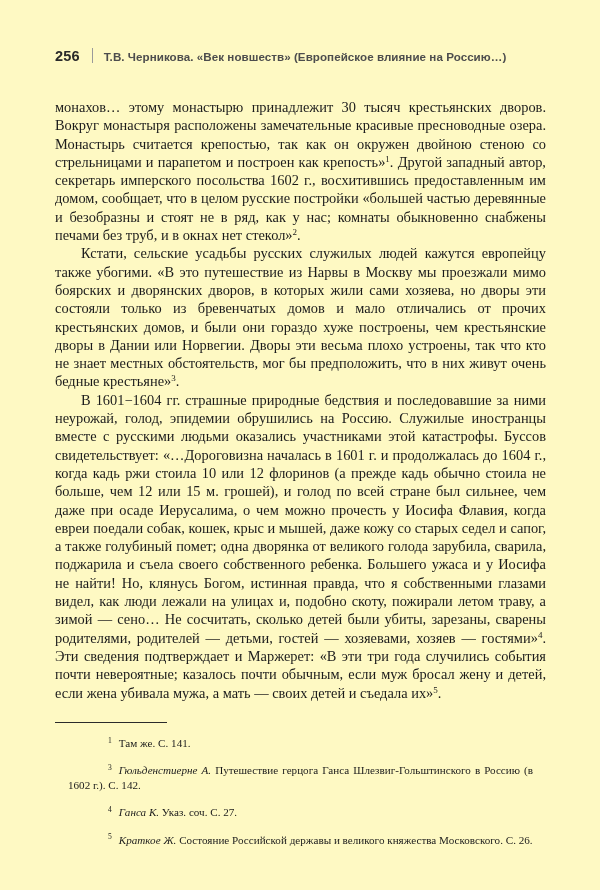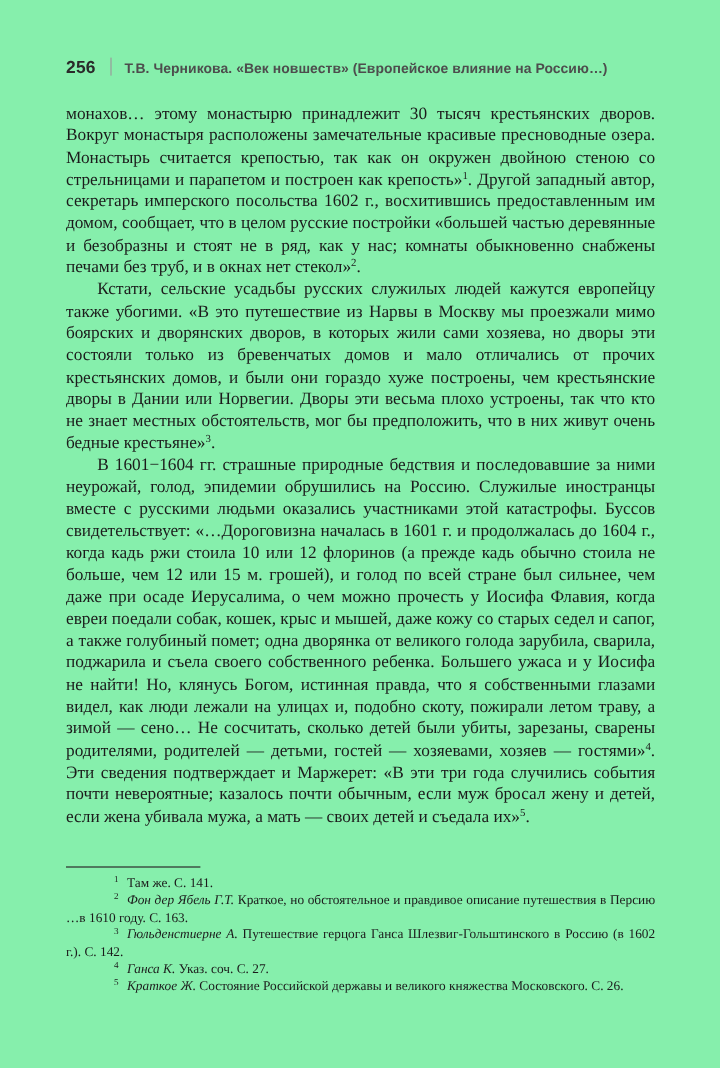--- a/index.html
+++ b/index.html
@@ -14,21 +14,21 @@
     font-family: "Liberation Serif", "DejaVu Serif", serif;
     color: #1b1b1b;
     overflow: hidden;
   }
 
   .page {
     position: absolute;
     left: 0; top: 0;
     width: 600px;
     height: 890px;
-    background: #86efac;
+    background: #fef9c3;
   }
 
   
   .running-head {
     position: absolute;
     left: 55px;
     top: 46px;
     width: 495px;
     display: flex;
     align-items: baseline;
@@ -54,21 +54,21 @@
     font-size: 11.6px;
     font-weight: 700;
     color: #4d4d4d;
     letter-spacing: .05px;
   }
 
   
   .textblock {
     position: absolute;
     left: 55px;
-    top: 86px;
+    top: 98px;
     width: 491px;
   }
   p.para {
     margin: 0;
     font-size: 14.4px;
     line-height: 18.3px;
     text-align: justify;
     text-justify: inter-word;
     hyphens: manual;
     text-indent: 0;
@@ -90,21 +90,21 @@
     top: 722px;
     width: 491px;
   }
   .fn-rule {
     width: 112px;
     height: 1px;
     background: #2b2b2b;
     margin: 0 0 6px 0;
   }
   .fn {
-    margin: 0;
+    margin: 13px;
     font-size: 11.1px;
     line-height: 14.4px;
     text-align: justify;
     text-indent: 40px;
     letter-spacing: .01px;
   }
   .fn .fn-num {
     font-size: 7.6px;
     vertical-align: 4.5px;
     line-height: 0;
@@ -128,20 +128,19 @@
   <div class="textblock">
     <p class="para" id="p1">монахов… этому монастырю принадлежит 30 тысяч крестьянских дворов. Вокруг монастыря расположены замечательные красивые пресноводные озера. Монастырь считается крепостью, так как он окружен двойною стеною со стрельницами и парапетом и построен как крепость»<sup>1</sup>. Другой западный автор, секретарь имперского посольства 1602 г., восхитившись предоставленным им домом, сообщает, что в целом русские постройки «большей частью деревянные и безобразны и стоят не в ряд, как у нас; комнаты обыкновенно снабжены печами без труб, и в окнах нет стекол»<sup>2</sup>.</p>
     <p class="para indent" id="p2">Кстати, сельские усадьбы русских служилых людей кажутся европейцу также убогими. «В это путешествие из Нарвы в Москву мы проезжали мимо боярских и дворянских дворов, в которых жили сами хозяева, но дворы эти состояли только из бревенчатых домов и мало отличались от прочих крестьянских домов, и были они гораздо хуже построены, чем крестьянские дворы в Дании или Норвегии. Дворы эти весьма плохо устроены, так что кто не знает местных обстоятельств, мог бы предположить, что в них живут очень бедные крестьяне»<sup>3</sup>.</p>
     <p class="para indent" id="p3">В 1601−1604 гг. страшные природные бедствия и последовавшие за ними неурожай, голод, эпидемии обрушились на Россию. Служилые иностранцы вместе с русскими людьми оказались участниками этой катастрофы. Буссов свидетельствует: «…Дороговизна началась в 1601 г. и продолжалась до 1604 г., когда кадь ржи стоила 10 или 12 флоринов (а прежде кадь обычно стоила не больше, чем 12 или 15 м. грошей), и голод по всей стране был сильнее, чем даже при осаде Иерусалима, о чем можно прочесть у Иосифа Флавия, когда евреи поедали собак, кошек, крыс и мышей, даже кожу со старых седел и сапог, а также голубиный помет; одна дворянка от великого голода зарубила, сварила, поджарила и съела своего собственного ребенка. Большего ужаса и у Иосифа не найти! Но, клянусь Богом, истинная правда, что я собственными глазами видел, как люди лежали на улицах и, подобно скоту, пожирали летом траву, а зимой — сено… Не сосчитать, сколько детей были убиты, зарезаны, сварены родителями, родителей — детьми, гостей — хозяевами, хозяев — гостями»<sup>4</sup>. Эти сведения подтверждает и Маржерет: «В эти три года случились события почти невероятные; казалось почти обычным, если муж бросал жену и детей, если жена убивала мужа, а мать — своих детей и съедала их»<sup>5</sup>.</p>
   </div>
 
   <div class="footnotes">
     <div class="fn-rule"></div>
     <div id="fn-list">
         <p class="fn"><span class="fn-num">1</span><span>Там же. С. 141.</span></p>
-        <p class="fn"><span class="fn-num">2</span><i>Фон дер Ябель Г.Т.</i><span> Краткое, но обстоятельное и правдивое описание путешествия в Персию …в 1610 году. С. 163.</span></p>
         <p class="fn"><span class="fn-num">3</span><i>Гюльденстиерне А.</i><span> Путешествие герцога Ганса Шлезвиг-Гольштинского в Россию (в 1602 г.). С. 142.</span></p>
         <p class="fn"><span class="fn-num">4</span><i>Ганса К.</i><span> Указ. соч. С. 27.</span></p>
         <p class="fn"><span class="fn-num">5</span><i>Краткое Ж.</i><span> Состояние Российской державы и великого княжества Московского. С. 26.</span></p>
       </div>
   </div>
 
 </div>
 
 </body></html>

